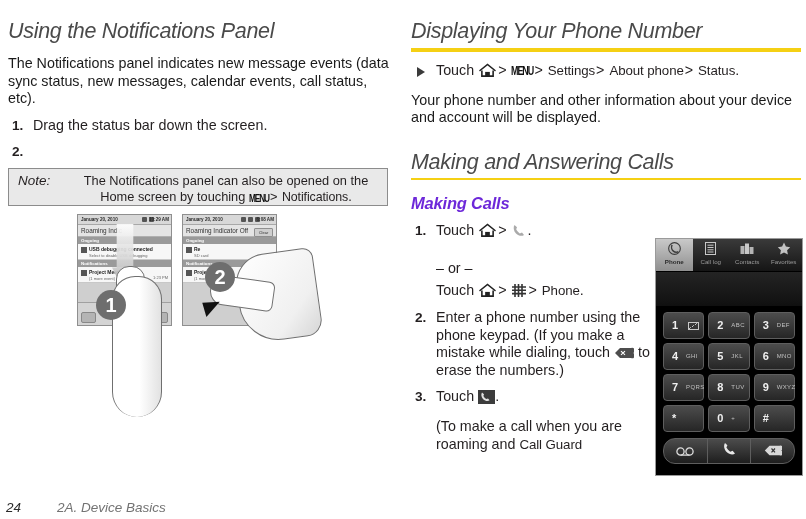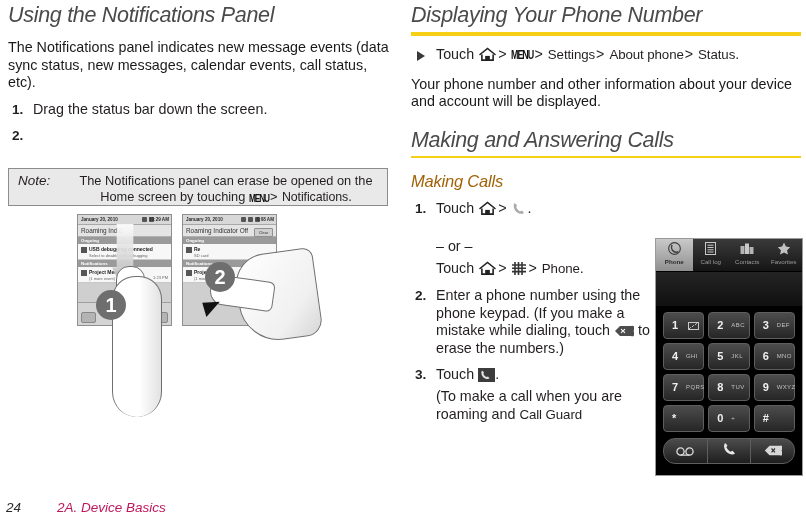--- a/index.html
+++ b/index.html
@@ -12,43 +12,43 @@
     height: 519px;
     position: relative;
     font-family: "Liberation Sans", sans-serif;
     color: #231f20;
     overflow: hidden;
   }
 
   
   .col {
     position: absolute;
-    top: 0;
+    top: 16px;
     width: 390px;
   }
   .col-left  { left: 8px;  }
   .col-right { left: 411px; }
 
   
   .h1 {
     font-size: 21.5px;
     font-style: italic;
     font-weight: normal;
     color: #4a4a4a;
     letter-spacing: -0.3px;
     margin: 0;
     padding: 2px 0 0 0;
     line-height: 26px;
     white-space: nowrap;
   }
   .h2 {
     font-size: 16.5px;
     font-style: italic;
-    font-weight: normal;
-    color: #a16207;
+    font-weight: bold;
+    color: #6d28d9;
     letter-spacing: -0.2px;
     margin: 0;
     line-height: 20px;
   }
   .rule-thick {
     height: 4px;
     background: #f5d014;
     margin: 4px 0 0 0;
   }
   .rule-thin {
@@ -409,21 +409,21 @@
     position: absolute;
     left: 0; bottom: 4px;
     width: 100%;
   }
   .footer .pg {
     position: absolute; left: 6px; bottom: 0;
     font-size: 13.5px; font-style: italic; color: #2a2a2a;
   }
   .footer .ch {
     position: absolute; left: 57px; bottom: 0;
-    font-size: 13.5px; font-style: italic; color: #be185d;
+    font-size: 13.5px; font-style: italic; color: #737373;
   }
 </style>
 </head>
 <body>
 
 <div class="col col-left">
 
   <h1 class="h1">Using the Notifications Panel</h1>
 
   <p class="p p-gap">The Notifications panel indicates new message events (data sync status, new messages, calendar events, call status, etc).</p>
@@ -435,21 +435,21 @@
     </li>
     <li>
       <span class="num">2.</span>
     </li>
   </ol>
 </div>
 
 <div class="note">
   <span class="note-label">Note:</span>
   <div class="note-body">
-    <span>The Notifications panel can erase be opened on the Home screen by touching</span>
+    <span>The Notifications panel can also be opened on the Home screen by touching</span>
     <span class="ic-menu">MENU</span><span class="gt">&gt;</span>
     <span class="b">Notifications</span><span>.</span>
   </div>
 </div>
 
 <div class="illus">
 
   <div class="phone-shot ps-a">
     <div class="ps-status">
       <span class="date">January 20, 2010</span>
@@ -534,21 +534,21 @@
       </svg>
     </span><span class="gt">&gt;</span>
     <span class="ic-menu">MENU</span><span class="gt">&gt;</span>
     <span class="b">Settings</span><span class="gt">&gt;</span>
     <span class="b">About phone</span><span class="gt">&gt;</span>
     <span class="b">Status</span><span>.</span>
   </div>
 
   <p class="p p-gap">Your phone number and other information about your device and account will be displayed.</p>
 
-  <h1 class="h1" style="margin-top:14px">Making and Answering Calls</h1>
+  <h1 class="h1" style="margin-top:20px">Making and Answering Calls</h1>
   <div class="rule-thin"></div>
 
   <h2 class="h2" style="margin-top:13px">Making Calls</h2>
 
   <ol class="olist" style="width:245px">
     <li>
       <span class="num">1.</span>
       <span>Touch</span>
       <span class="ic ic-home">
         <svg viewBox="0 0 20 16" width="19" height="15">
@@ -598,21 +598,21 @@
 
     <li>
       <span class="num">3.</span>
       <span>Touch</span>
       <span class="ic ic-callbtn">
         <svg viewBox="0 0 17 14" width="17" height="14">
           <rect x="0" y="0" width="17" height="14" fill="#3c3c3c"></rect>
           <path d="M4 2.5 C2.8 4.2 3.2 7.3 5.2 9.2 C7.2 11.1 10 11.5 11.6 10.3 L10 8.4 L8.2 9.1 C7 8.2 6 7.1 5.4 5.9 L6 4.3 Z" fill="#e2e2e2"></path>
         </svg>
       </span><span>.</span>
-      <div style="margin-top:4px">
+      <div style="margin-top:12px">
         <span>(To make a call when you are roaming and</span>
         <span class="b">Call Guard</span>
       </div>
     </li>
   </ol>
 </div>
 
 <div class="dialer">
 
   <div class="dl-tabs">

